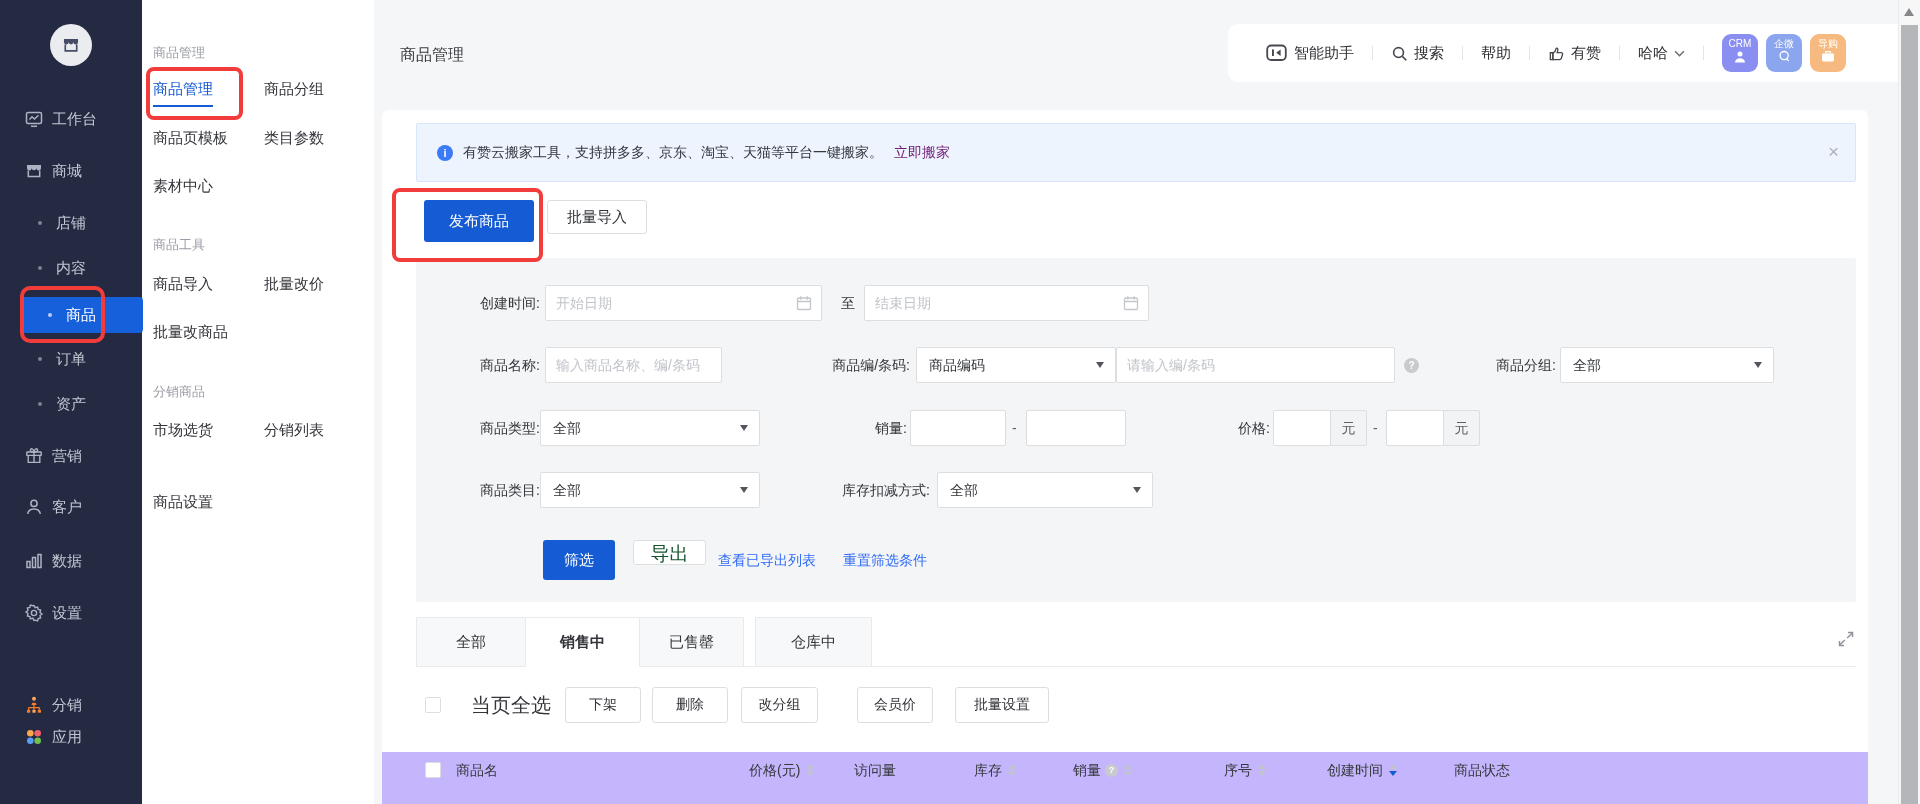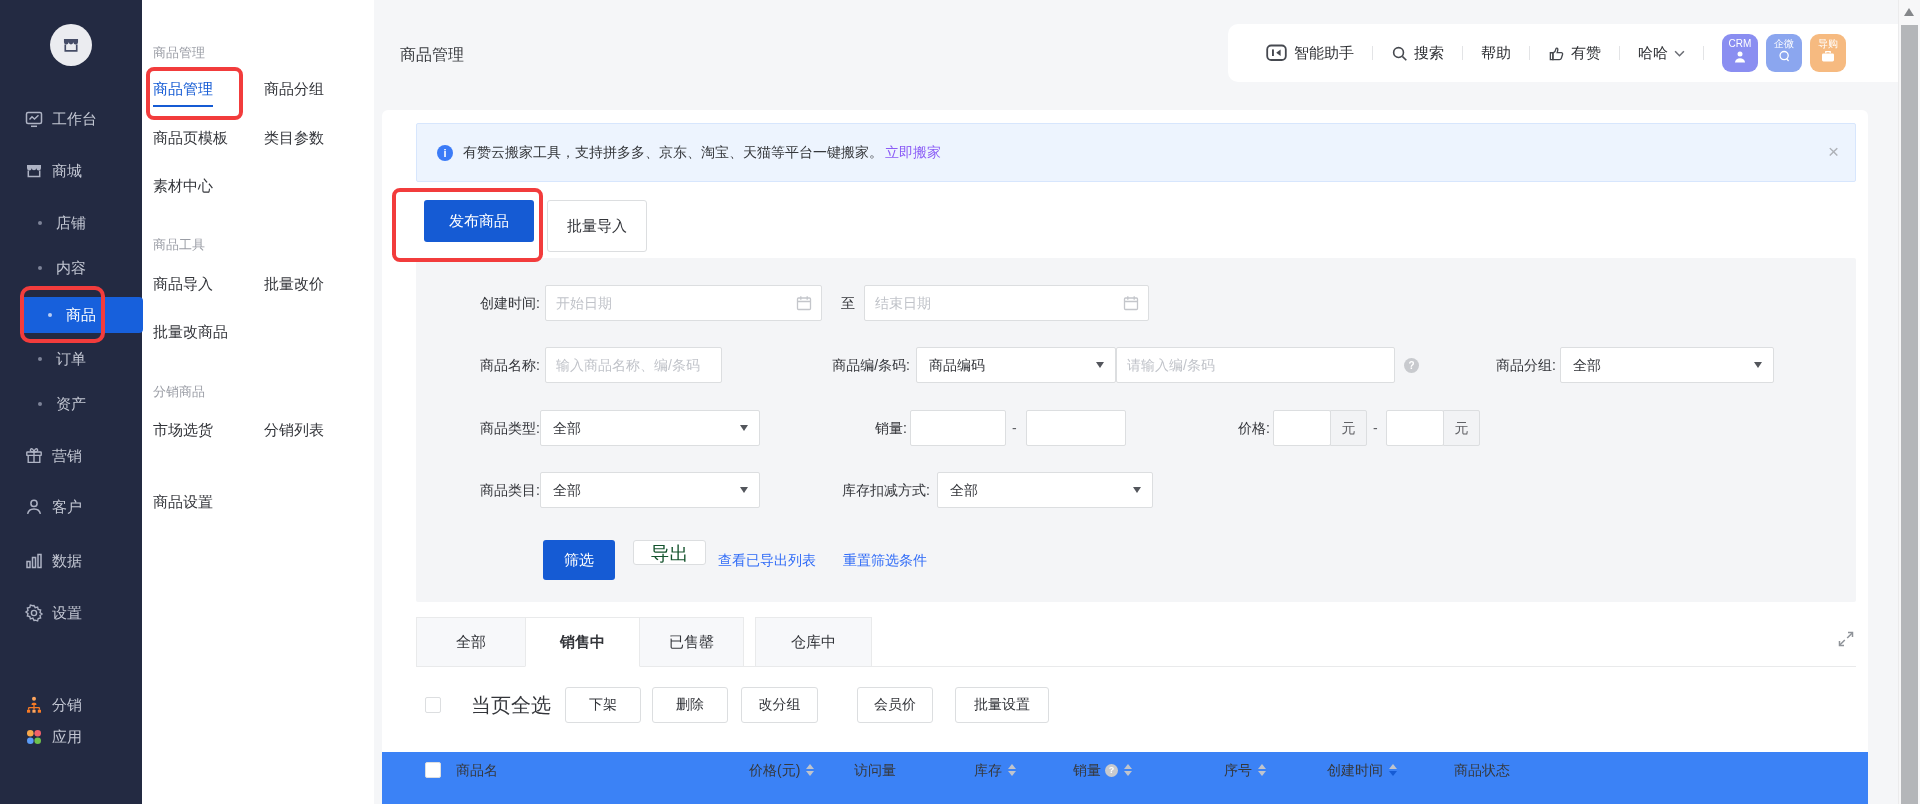--- a/index.html
+++ b/index.html
@@ -29,26 +29,26 @@
 #navpill{position:absolute;left:1228px;top:24px;right:22px;height:58px;background:#fff;border-radius:10px 0 0 10px;display:flex;align-items:center;padding:0 26px 0 38px;z-index:6}
 .nav-item{display:flex;align-items:center;font-size:15px;color:#303236;cursor:pointer;white-space:nowrap}
 .vsep{width:1px;height:14px;background:#e3e4e6;margin:0 18px}
 .badge{width:36px;height:38px;border-radius:9px;margin-left:8px;display:flex;flex-direction:column;align-items:center;justify-content:flex-start;padding-top:4px;cursor:pointer}
 .badge .blabel{font-size:10px;color:#fff;line-height:12px}
 
 #card{position:absolute;left:382px;top:110px;width:1486px;height:694px;background:#fff;border-radius:6px 6px 0 0;z-index:2}
 
 #banner{position:absolute;left:34px;top:13px;width:1440px;height:59px;background:#edf4fe;border:1px solid #d7e6fd;border-radius:2px;display:flex;align-items:center;padding:0 20px}
 #banner .btext{font-size:14px;color:#35373b;margin-left:10px}
-#banner .blink{font-size:14px;color:#8b5cf6;cursor:pointer;margin-left:2px}
+#banner .blink{font-size:14px;color:#701a75;cursor:pointer;margin-left:11px}
 #banner-close{position:absolute;right:16px;top:18px;font-size:19px;color:#aeb1b7;cursor:pointer;line-height:20px}
 .info-i{width:16px;height:16px;border-radius:50%;background:#3b7bf7;color:#fff;font-size:11px;font-weight:bold;text-align:center;line-height:16px;flex:0 0 16px}
 
 #btn-publish{position:absolute;left:42px;top:90px;width:110px;height:42px;background:#155bd4;color:#fff;border:none;border-radius:3px;font-size:15px;cursor:pointer;font-family:inherit}
-#btn-import{position:absolute;left:165px;top:90px;width:100px;height:52px;background:#fff;color:#33353a;border:1px solid #dcdee0;border-radius:3px;font-size:15px;cursor:pointer;font-family:Liberation Serif, serif}
+#btn-import{position:absolute;left:165px;top:90px;width:100px;height:34px;background:#fff;color:#33353a;border:1px solid #dcdee0;border-radius:3px;font-size:15px;cursor:pointer;font-family:Liberation Serif, serif}
 
 #fpanel{position:absolute;left:34px;top:148px;width:1440px;height:344px;background:#f4f5f7;border-radius:2px}
 .flabel{position:absolute;width:130px;text-align:right;font-size:14px;color:#33353a;line-height:36px;white-space:nowrap}
 .finput{position:absolute;height:36px;background:#fff;border:1px solid #dcdee0;border-radius:2px;font-size:14px;color:#33353a;padding:16px 10px;font-family:inherit;outline:none}
 .finput::placeholder{color:#c0c3c9}
 .fselect{position:absolute;height:36px;background:#fff;border:1px solid #dcdee0;border-radius:2px;cursor:pointer}
 .fselect .val{position:absolute;left:12px;top:0;line-height:34px;font-size:14px;color:#33353a}
 .fselect .caret{position:absolute;right:11px;top:14px;width:0;height:0;border:4.5px solid transparent;border-top:6px solid #53565c}
 .cal{position:absolute;top:10px;width:16px;height:16px}
 .fdash{position:absolute;line-height:36px;color:#606266;font-size:14px}
@@ -62,21 +62,21 @@
 #tabs .line{position:absolute;left:0;right:0;bottom:0;height:1px;background:#e9eaeb}
 .tab{position:absolute;top:0;height:50px;line-height:48px;text-align:center;font-size:15px;color:#33353a;background:#f7f8fa;border:1px solid #e9eaeb;cursor:pointer;z-index:1}
 .tab.active{background:#fff;border-bottom:1px solid #fff;font-weight:bold;z-index:2}
 #fullscreen{position:absolute;right:0;top:12px;width:20px;height:20px;cursor:pointer}
 
 #bulkbar{position:absolute;left:0;top:577px;width:1486px;height:36px}
 .cbx{position:absolute;width:16px;height:16px;background:#fff;border:1px solid #dcdee0;border-radius:2px;cursor:pointer}
 #bulkbar .sel-label{position:absolute;left:89px;line-height:36px;font-size:20px;color:#33353a}
 .bulk-btn{position:absolute;top:0;height:36px;background:#fff;border:1px solid #dcdee0;border-radius:3px;font-size:14px;color:#33353a;cursor:pointer;font-family:inherit}
 
-#thead{position:absolute;left:0;top:642px;width:1486px;height:52px;background:#3b82f6}
+#thead{position:absolute;left:0;top:642px;width:1486px;height:52px;background:#c4b5fd}
 #thead-sticky{position:absolute;left:1245px;top:642px;width:241px;height:52px;background:#f7f8fa;box-shadow:-10px 0 12px -6px rgba(0,0,0,.12);border-radius:4px 0 0 0}
 .th{position:absolute;top:0;line-height:36px;font-size:14px;color:#36383c;white-space:nowrap;display:flex;align-items:center;height:36px}
 .sort{display:inline-flex;flex-direction:column;margin-left:6px;gap:2px}
 .sort i{width:0;height:0;border-left:4px solid transparent;border-right:4px solid transparent}
 .sort .up{border-bottom:5px solid #c0c4cc}
 .sort .dn{border-top:5px solid #c0c4cc}
 .sort .dn.on{border-top-color:#155bd4}
 .help-sm{display:inline-block;width:13px;height:13px;border-radius:50%;background:#c8cace;color:#fff;font-size:9px;line-height:13px;text-align:center;font-weight:bold;margin-left:4px}
 
 #scrollbar{position:absolute;right:0;top:0;width:22px;height:804px;background:#f7f7f8;border-left:1px solid #ebebec;z-index:99}

